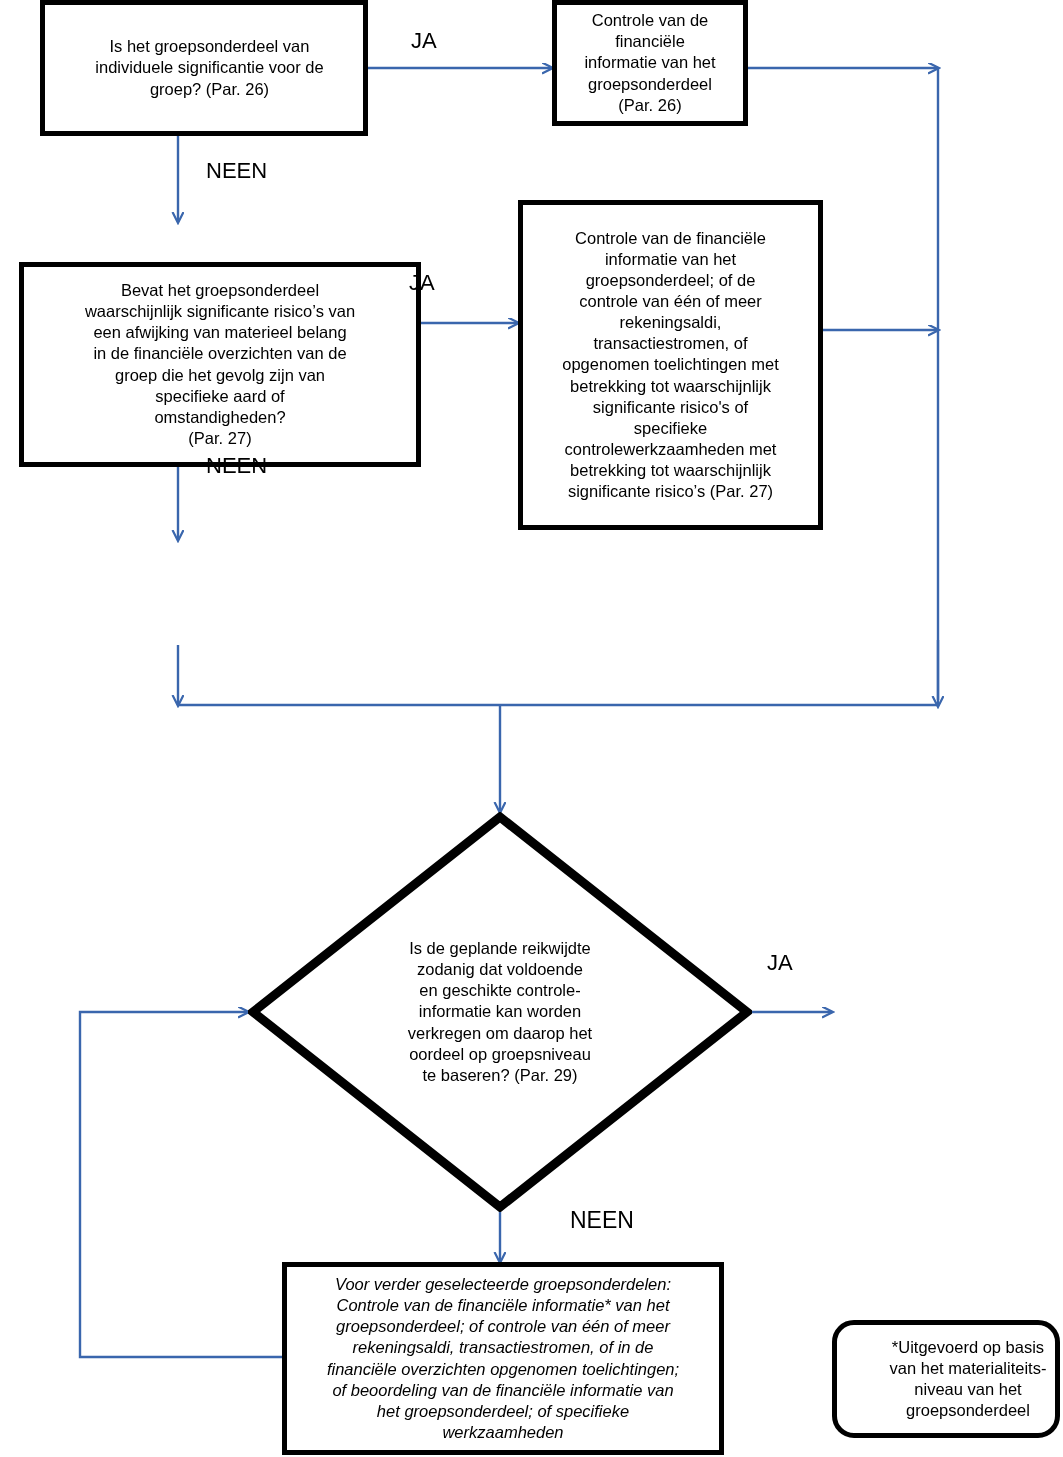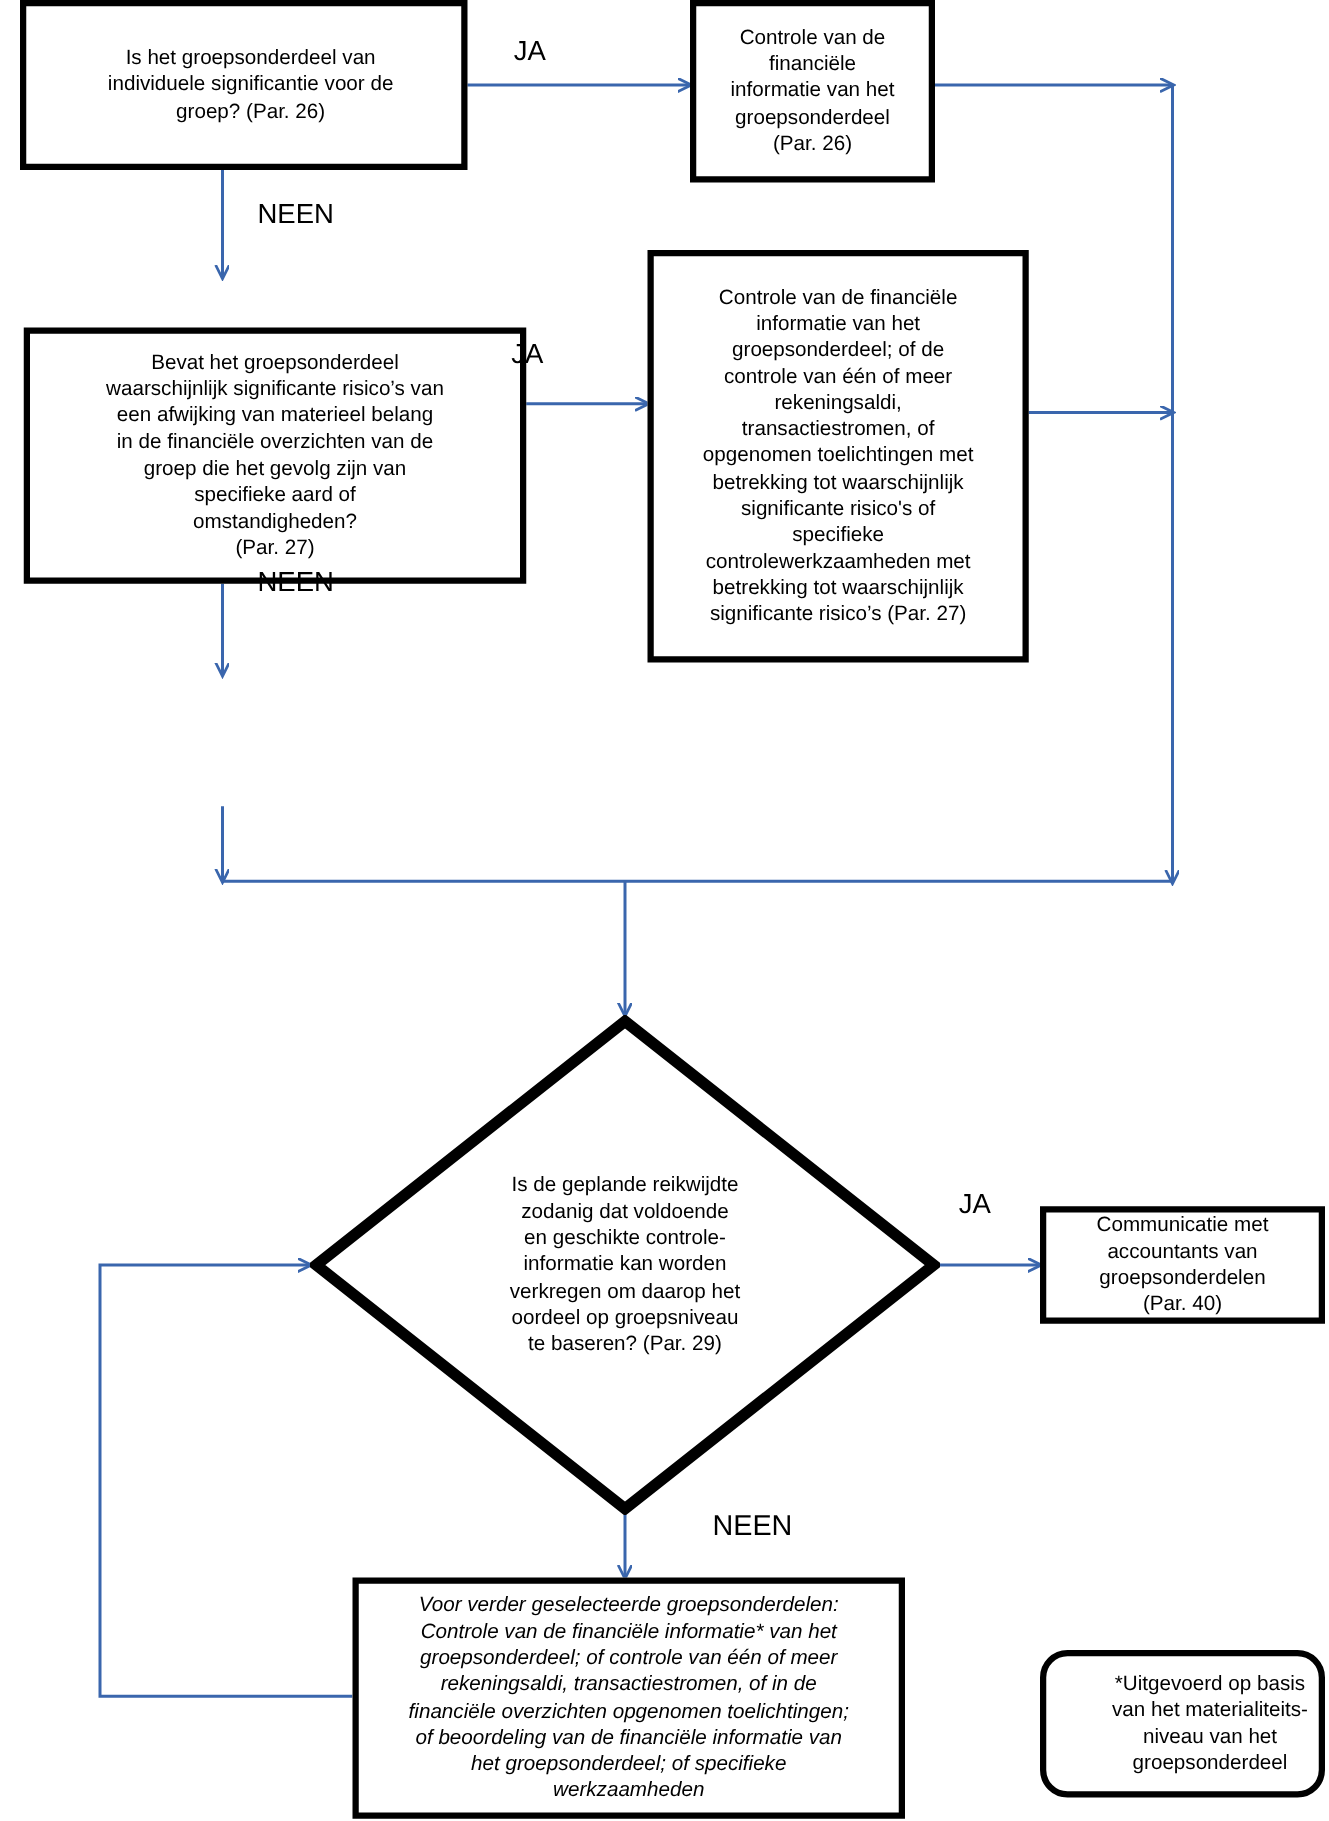--- a/index.html
+++ b/index.html
@@ -125,27 +125,27 @@
       <path d="M500,705 L500,812" marker-end="url(#ah)"></path>
 
       <path d="M748,1012 L832,1012" marker-end="url(#ah)"></path>
 
       <path d="M500,1212 L500,1262" marker-end="url(#ah)"></path>
 
       <path d="M282,1357 L80,1357 L80,1012 L248,1012" marker-end="url(#ah)"></path>
     </g>
   </svg>
 
-  <div class="node" style="left:16px; top:0px; width:358px; height:136px;padding-left:11px;">
+  <div class="node" style="left:40px; top:0px; width:328px; height:136px;padding-left:11px;">
     <span class="txt">Is het groepsonderdeel van
 individuele significantie voor de
 groep? (Par. 26)</span>
   </div>
 
-  <div class="node" style="left:552px; top:0px; width:196px; height:146px;">
+  <div class="node" style="left:552px; top:0px; width:196px; height:126px;">
     <span class="txt">Controle van de
 financiële
 informatie van het
 groepsonderdeel
 (Par. 26)</span>
   </div>
 
   <div class="node" style="left:19px; top:222px; width:402px; height:205px;margin-top:40px;">
     <span class="txt">Bevat het groepsonderdeel
 waarschijnlijk significante risico’s van
@@ -182,26 +182,20 @@
       <span class="txt">Is de geplande reikwijdte
 zodanig dat voldoende
 en geschikte controle-
 informatie kan worden
 verkregen om daarop het
 oordeel op groepsniveau
 te baseren? (Par. 29)</span>
     </div>
   </div>
 
-  <div class="node" style="left:832px; top:965px; width:228px; height:94px;">
-    <span class="txt">Communicatie met
-accountants van
-groepsonderdelen
-(Par. 40)</span>
-  </div>
 
   <div class="node" style="left:282px; top:1262px; width:442px; height:193px;font-style:italic;">
     <span class="txt">Voor verder geselecteerde groepsonderdelen:
 Controle van de financiële informatie* van het
 groepsonderdeel; of controle van één of meer
 rekeningsaldi, transactiestromen, of in de
 financiële overzichten opgenomen toelichtingen;
 of beoordeling van de financiële informatie van
 het groepsonderdeel; of specifieke
 werkzaamheden</span>

